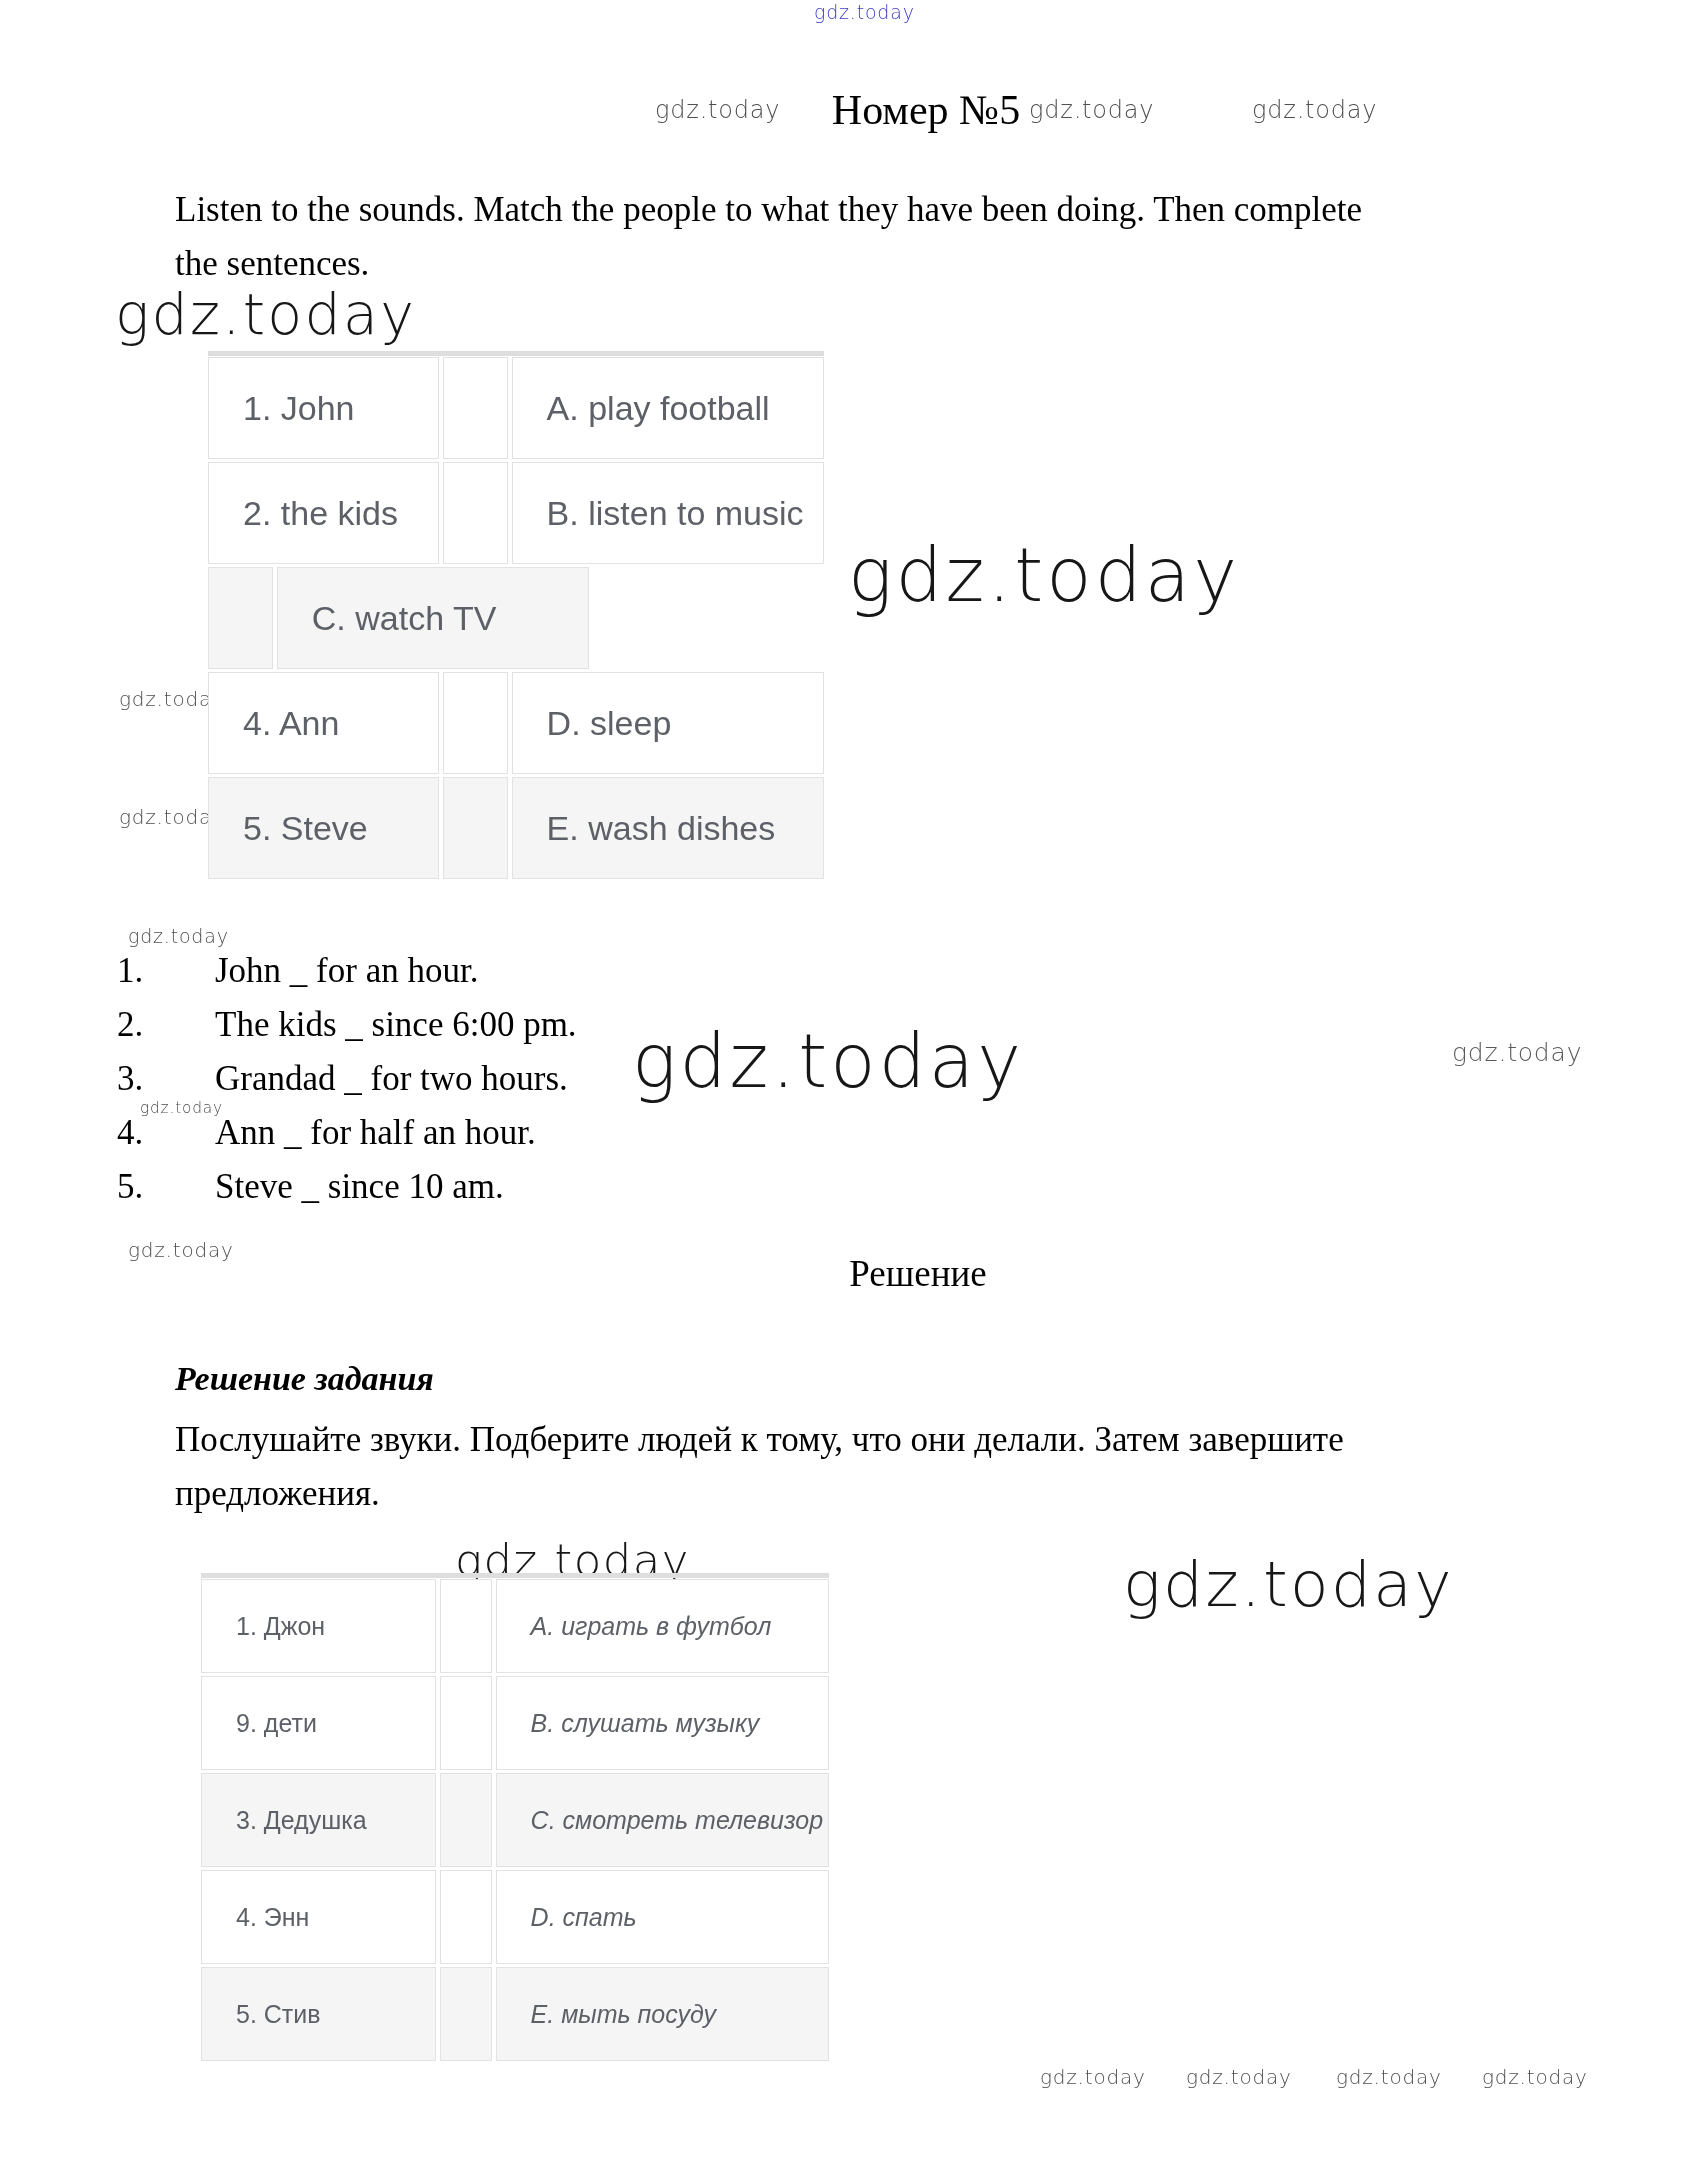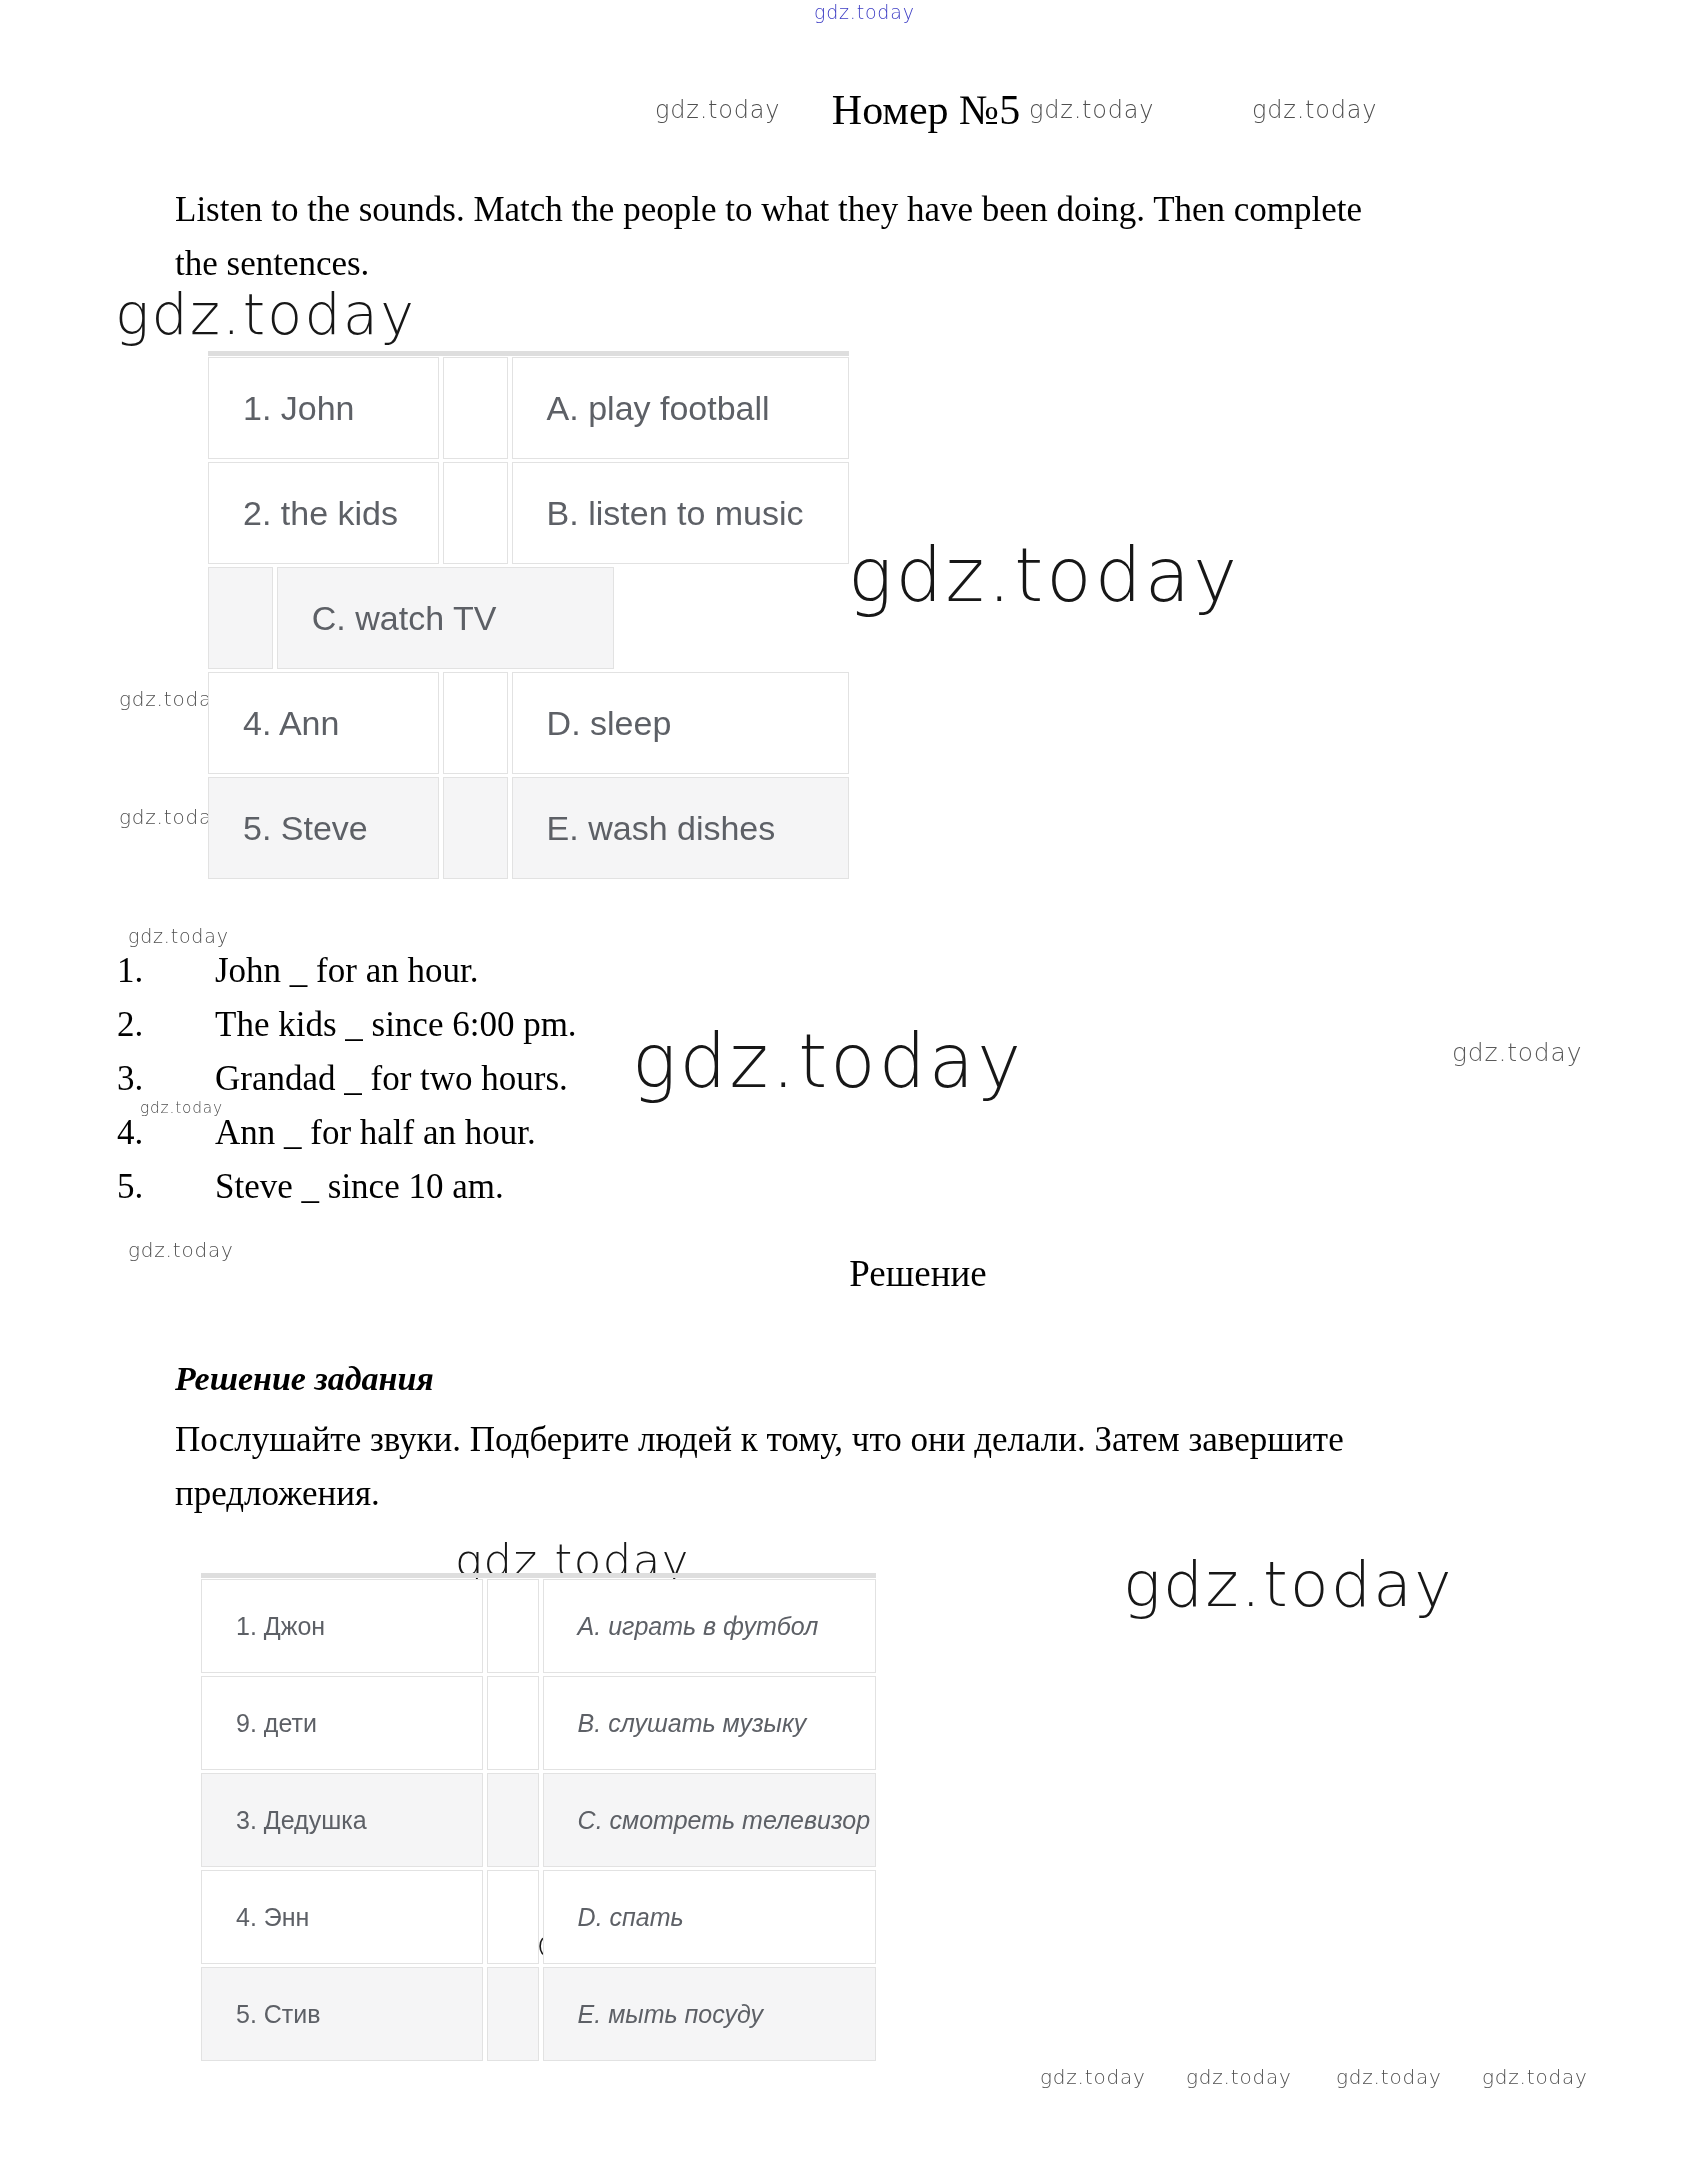--- a/index.html
+++ b/index.html
@@ -75,25 +75,25 @@
     font-family:"Liberation Sans", sans-serif;
     color:#5d6066;
     white-space:nowrap;
   }
   .mrow.shaded .cell{background:#f5f5f6;}
   .mtable-en{left:208px;top:351px;}
   .mtable-en .mrow{height:102px;}
   .mtable-en .cell{font-size:34px;}
   .mtable-en .cell.c-left{width:231px;}
   .mtable-en .cell.c-mid{width:65px;padding:0;}
-  .mtable-en .cell.c-right{width:337px;}
+  .mtable-en .cell.c-right{width:312px;}
   .mtable-ru{left:201px;top:1573px;}
   .mtable-ru .mrow{height:94px;}
   .mtable-ru .cell{font-size:25px;}
-  .mtable-ru .cell.c-left{width:282px;}
+  .mtable-ru .cell.c-left{width:235px;}
   .mtable-ru .cell.c-mid{width:52px;padding:0;}
   .mtable-ru .cell.c-right{width:333px;font-style:italic;}
   
   .sentences{position:absolute;left:117px;top:951px;font-size:35px;}
   .sentence{height:54px;display:flex;align-items:baseline;}
   .sentence .num{display:inline-block;width:98px;}
   
   .solution-heading{
     position:absolute;
     left:918px;top:1252px;

